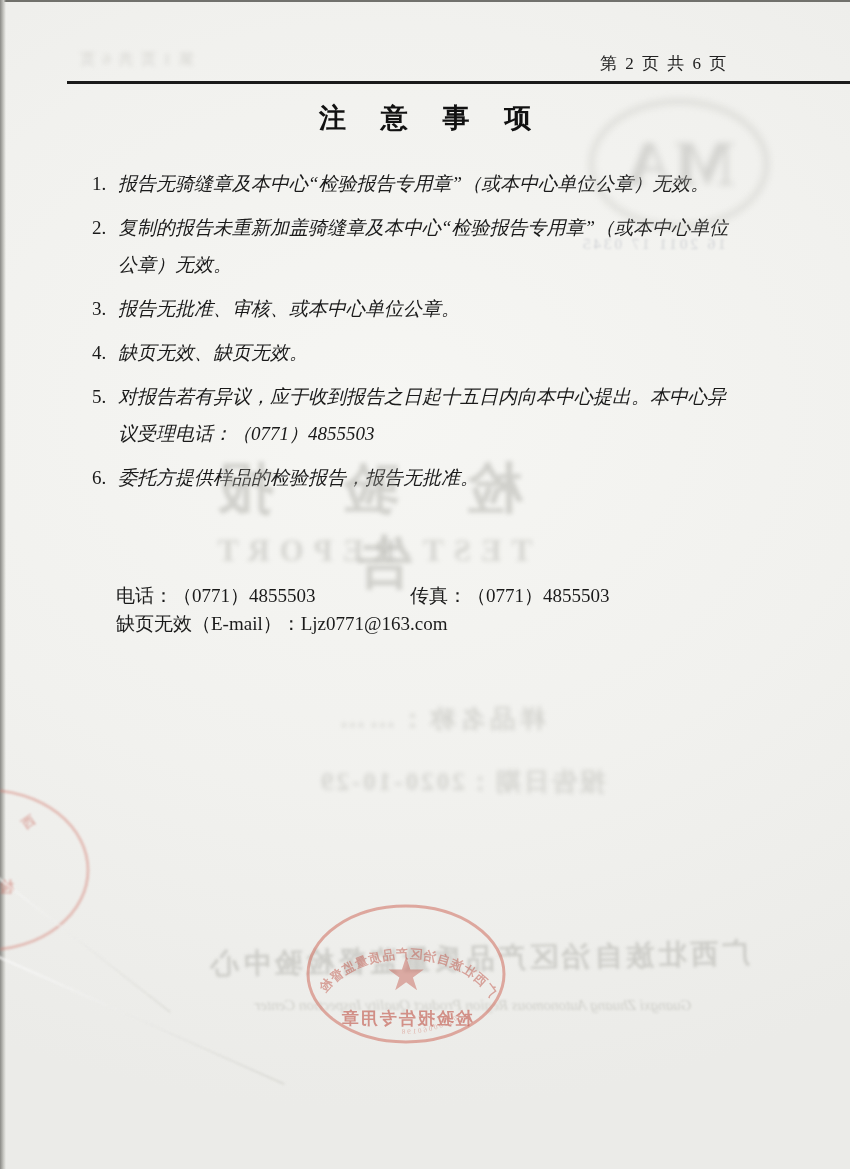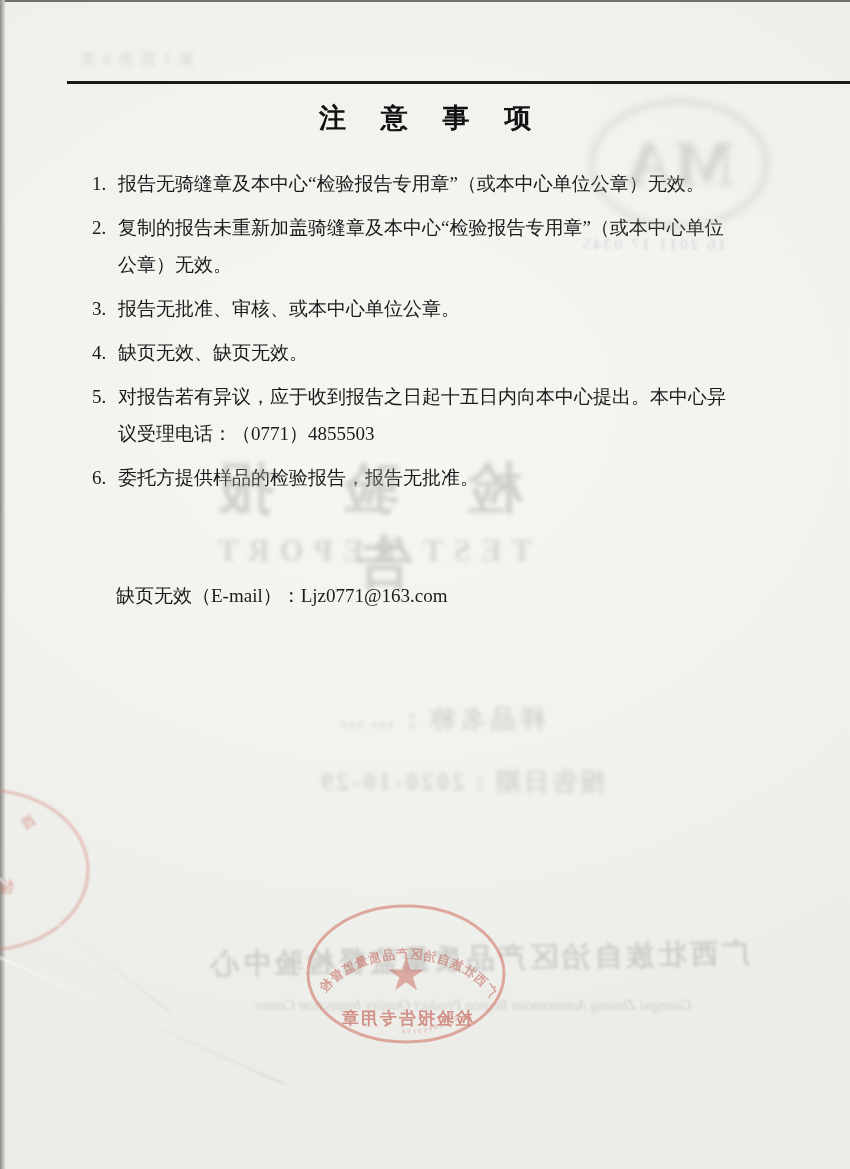--- a/index.html
+++ b/index.html
@@ -15,21 +15,21 @@
   
   .page-indicator{position:absolute;left:600px;top:52px;width:190px;font-size:17px;letter-spacing:2px;color:#222;}
   .head-rule{position:absolute;left:67px;top:81px;width:783px;height:3px;background:#1a1a1a;}
   
   .doc-title{position:absolute;left:0;top:100px;width:100%;text-align:center;
     font-size:27px;font-weight:bold;letter-spacing:14px;text-indent:14px;color:#111;}
   
   .notices{position:absolute;left:92px;top:165px;width:652px;}
   .notice{display:flex;margin-bottom:7px;font-size:19px;line-height:37px;}
   .notice .num{flex:0 0 26px;}
-  .notice .txt{flex:0 0 612px;width:612px;}
+  .notice .txt{flex:0 0 612px;width:612px;font-style:italic;}
   
   .contact{position:absolute;left:116px;top:582px;width:640px;font-size:19px;}
   .c-row{position:relative;height:28px;line-height:28px;}
   .c-col2{position:absolute;left:294px;top:0;}
   
   .ghost{position:absolute;transform:scaleX(-1);filter:blur(2px);pointer-events:none;}
   .ghost-pageno{left:78px;top:50px;font-size:15px;letter-spacing:2px;color:rgba(188,186,180,.55);}
   .ghost-ma{left:588px;top:98px;width:168px;height:118px;border:7px solid rgba(185,185,179,.28);
     border-radius:50%;filter:blur(3px);display:flex;align-items:center;justify-content:center;}
   .ghost-ma span{font-size:64px;font-weight:bold;color:rgba(176,176,170,.45);letter-spacing:2px;}
@@ -57,20 +57,21 @@
     transform:rotate(38deg);filter:blur(1px);}
 </style>
 </head>
 <body>
 
 <div class="page">
 
   <div class="edge-top"></div>
   <div class="edge-left"></div>
 
+  <div class="page-indicator">第 2 页 共 6 页</div>
   <div class="head-rule"></div>
 
   <div class="doc-title">注 意 事 项</div>
 
   <div class="notices" id="notice-list">
       <div class="notice">
         <span class="num">1.</span>
         <span class="txt">报告无骑缝章及本中心“检验报告专用章”（或本中心单位公章）无效。</span>
       </div>
       <div class="notice">
@@ -128,20 +129,24 @@
   <div class="stamp-left">
     <svg width="92" height="180" viewBox="0 0 92 180">
       <ellipse cx="-14" cy="88" rx="102" ry="80" fill="none" stroke="#d4776b" stroke-width="3" opacity="0.5"></ellipse>
       <text font-size="13" font-weight="bold" fill="#c65a4d" opacity="0.5" transform="translate(36,40) scale(-1,1) rotate(35)">西</text>
       <text font-size="15" font-weight="bold" fill="#c65a4d" opacity="0.55" transform="translate(14,110) scale(-1,1)">检</text>
     </svg>
   </div>
 
   <div class="contact">
     <div class="c-row">
+      <span>电话：</span><span>（0771）4855503</span>
+      <span class="c-col2"><span>传真：</span><span>（0771）4855503</span></span>
+    </div>
+    <div class="c-row">
       <span>缺页无效（E-mail）：</span><span>Ljz0771@163.com</span>
     </div>
   </div>
 
   <div class="crease-a"></div>
   <div class="crease-b"></div>
 
 </div>
 
 </body></html>

